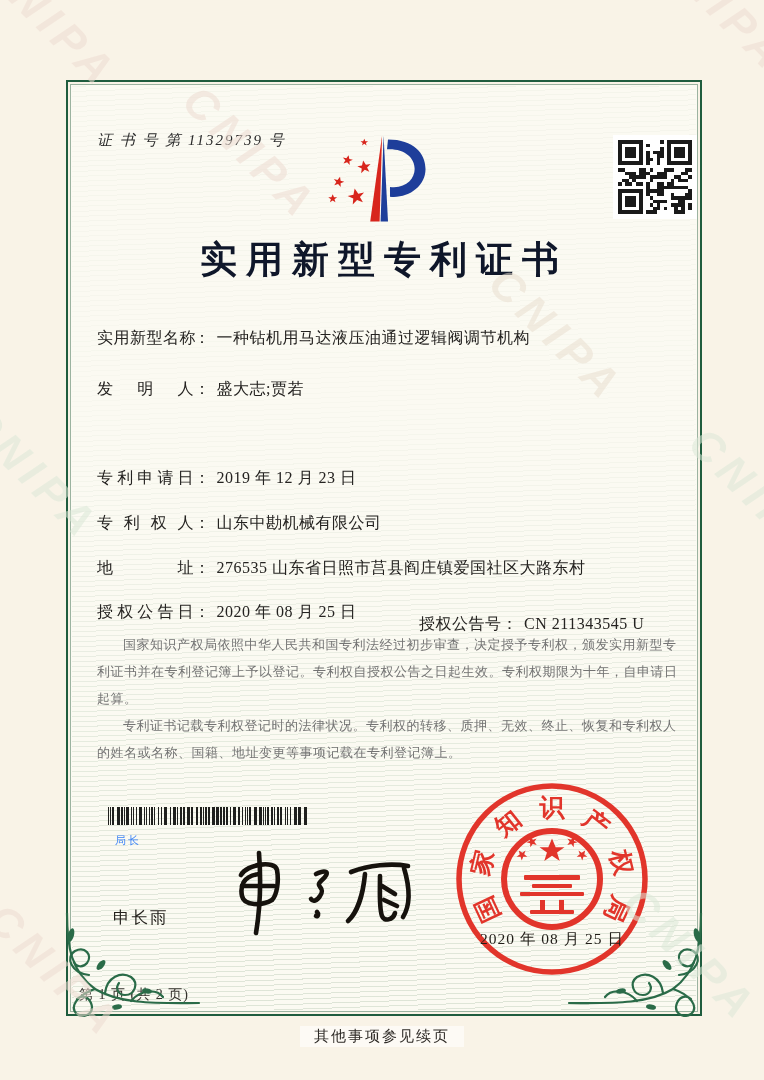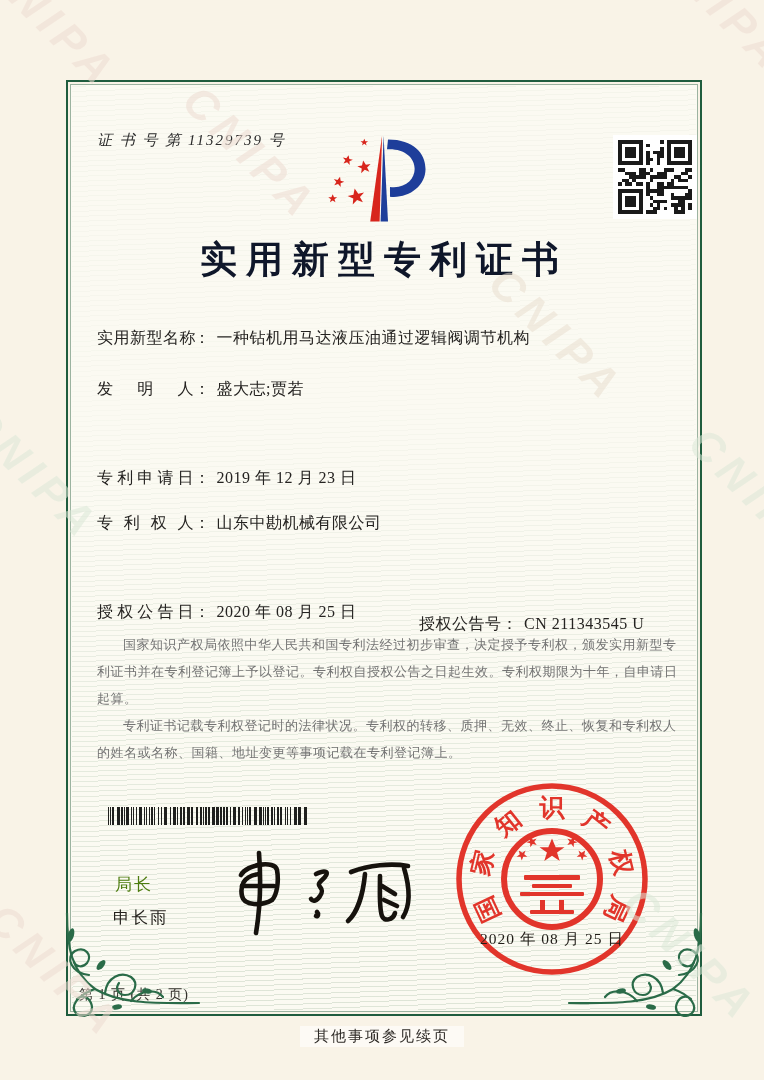--- a/index.html
+++ b/index.html
@@ -40,21 +40,21 @@
   .lbl { display:inline-block; width:97px; text-align:justify; text-align-last:justify; vertical-align:top; }
   .colon { margin-right:6px; }
   .grp2 { position:absolute; left:322px; top:0;margin-top:12px; }
 
   .paras { position:absolute; left:26px; top:546px; width:584px; font-size:13px;
            line-height:27px; color:#737373; letter-spacing:.5px; }
   .paras p { text-indent:2em; }
 
   .barcode { position:absolute; left:37px; top:722px; width:202px; height:18px; }
 
-  .off-title { position:absolute; left:44px; top:788px; font-size:17px; letter-spacing:2px; color:#4d7c0f; }
+  .off-title { position:absolute; left:44px; top:748px; font-size:11px; letter-spacing:2px; color:#3b82f6; }
   .off-name  { position:absolute; left:42px; top:822px; font-size:16.5px; letter-spacing:2px; color:#24211d; }
   .signature { position:absolute; left:150px; top:758px; width:210px; height:100px; z-index:2; }
 
   .seal { position:absolute; left:381px; top:694px; width:200px; height:200px; z-index:2; opacity:.92; }
   .seal-date { position:absolute; left:381px; top:844px; width:200px; text-align:center;
                font-size:15.5px; letter-spacing:1px; color:#211d18; z-index:4; }
 
   .page-info { position:absolute; left:8px; top:901px; width:100%; text-align:left;
                font-size:14px; letter-spacing:1px; color:#33302b; }
 
@@ -272,20 +272,23 @@
       </div>
       <div class="frow" style="top:294px">
         <span class="lbl">发明人</span><span class="colon">：</span><span class="val">盛大志;贾若</span>
       </div>
       <div class="frow" style="top:383px">
         <span class="lbl">专利申请日</span><span class="colon">：</span><span class="val">2019 年 12 月 23 日</span>
       </div>
       <div class="frow" style="top:428px">
         <span class="lbl">专利权人</span><span class="colon">：</span><span class="val">山东中勘机械有限公司</span>
       </div>
+      <div class="frow" style="top:473px">
+        <span class="lbl">地址</span><span class="colon">：</span><span class="val">276535  山东省日照市莒县阎庄镇爱国社区大路东村</span>
+      </div>
       <div class="frow" style="top:517px">
         <span class="lbl">授权公告日</span><span class="colon">：</span><span class="val">2020 年 08 月 25 日</span>
         <span class="grp2">
           <span>授权公告号</span><span class="colon">：</span><span class="val">CN 211343545 U</span>
         </span>
       </div>
 
       <div class="paras">
         <p>国家知识产权局依照中华人民共和国专利法经过初步审查，决定授予专利权，颁发实用新型专利证书并在专利登记簿上予以登记。专利权自授权公告之日起生效。专利权期限为十年，自申请日起算。</p>
         <p>专利证书记载专利权登记时的法律状况。专利权的转移、质押、无效、终止、恢复和专利权人的姓名或名称、国籍、地址变更等事项记载在专利登记簿上。</p>

